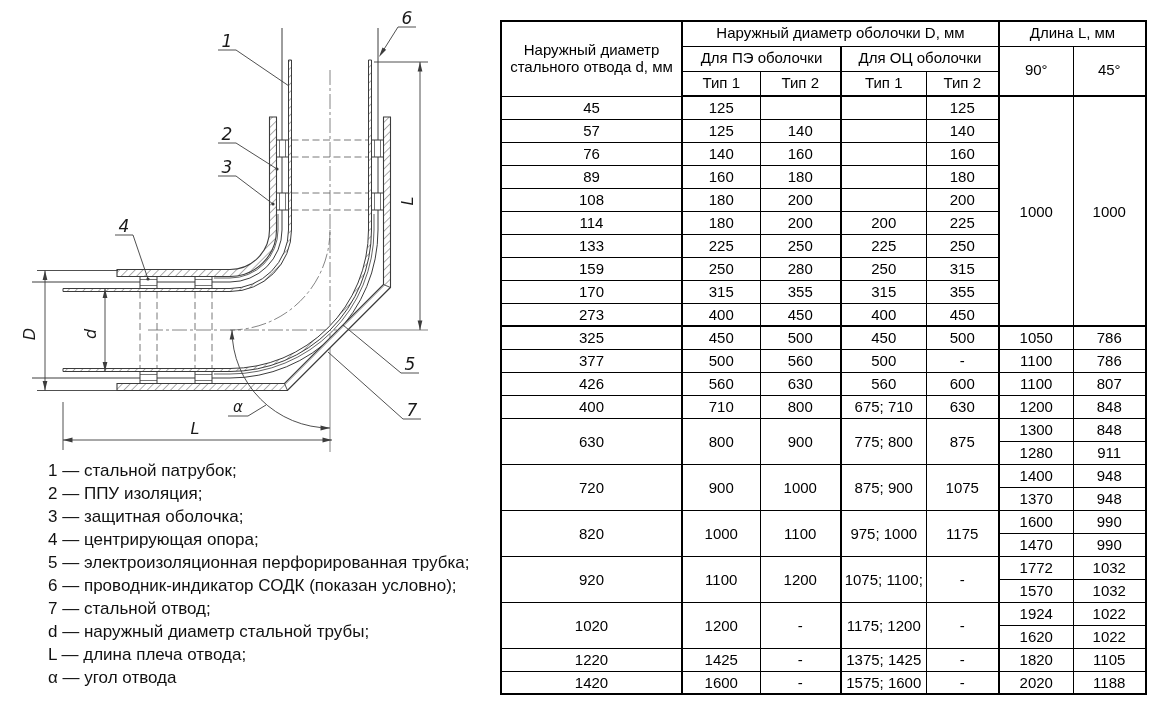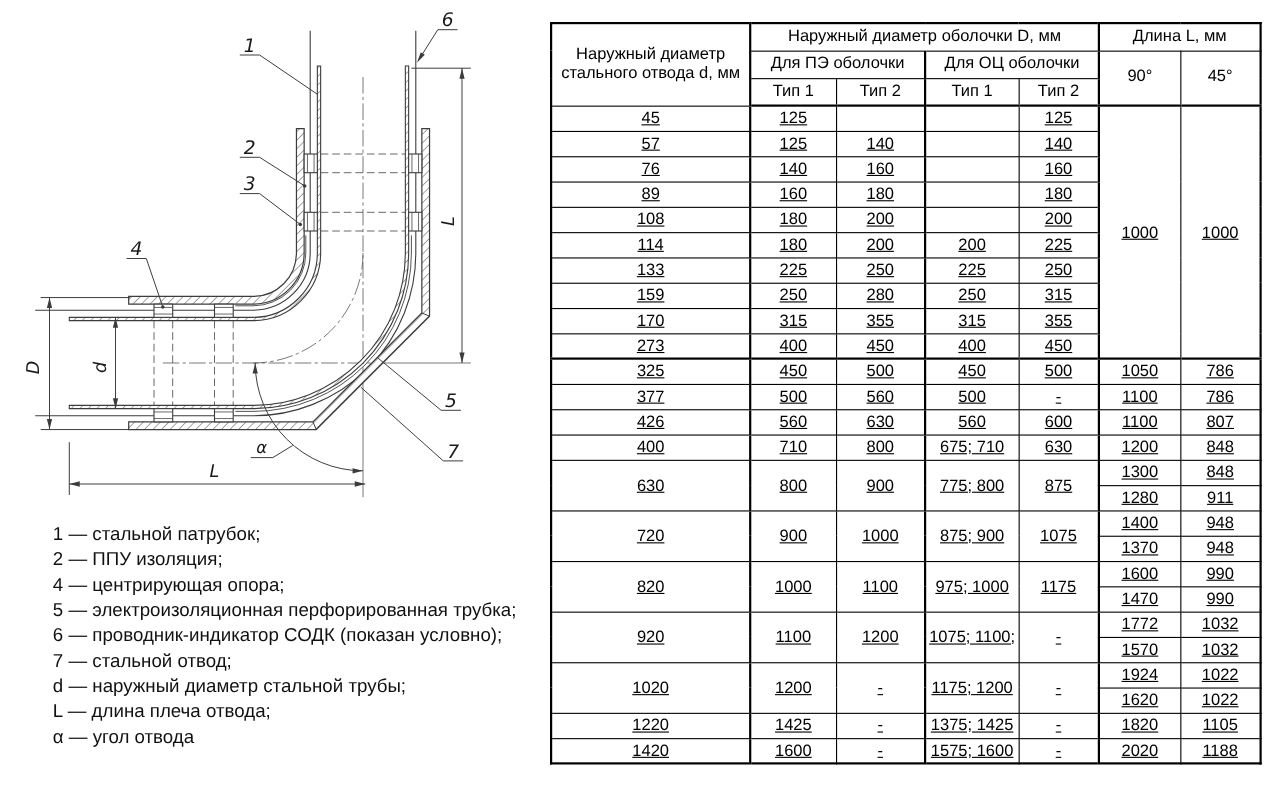--- a/index.html
+++ b/index.html
@@ -1,30 +1,30 @@
 <!DOCTYPE html>
 <html><head>
 <meta charset="utf-8">
 <style>
   html,body{margin:0;padding:0;background:#fff;}
   .page{position:relative;width:1164px;height:718px;background:#fff;overflow:hidden;
         font-family:"Liberation Sans",sans-serif;}
   
   .drawing{position:absolute;left:0;top:0;}
   
-  .legend{position:absolute;left:48px;top:474px;font-size:17px;line-height:23px;
+  .legend{position:absolute;left:48px;top:459px;font-size:17px;line-height:23px;
           color:#111;white-space:nowrap;}
   
   table.spec{position:absolute;left:500px;top:20px;border-collapse:collapse;
              table-layout:fixed;background:#fff;border:2px solid #000;}
   .spec th,.spec td{border:1px solid #000;text-align:center;vertical-align:middle;
                     padding:0 1px;font-size:15px;color:#000;}
   .spec th{font-weight:400;line-height:1.12;}
   .spec thead tr{height:25px;}
-  .spec tbody tr{height:23px;text-decoration:underline;}
+  .spec tbody tr{height:23px;}
   .bR{border-right-width:2px !important;}
   .bB{border-bottom-width:2px !important;}
   .bT{border-top-width:2px !important;}
   svg text{font-family:"DejaVu Sans",sans-serif;font-style:italic;fill:#1a1a1a;}
 </style>
 </head>
 <body>
 
 <div class="page">
 
@@ -154,20 +154,21 @@
       <text x="124" y="232">4</text>
       <text x="410" y="370">5</text>
       <text x="407" y="24">6</text>
       <text x="412" y="416">7</text>
     </g>
   </svg>
 
   <div class="legend">
       <div><span>1</span><span> — </span><span>стальной патрубок;</span></div>
       <div><span>2</span><span> — </span><span>ППУ изоляция;</span></div>
+      <div><span>3</span><span> — </span><span>защитная оболочка;</span></div>
       <div><span>4</span><span> — </span><span>центрирующая опора;</span></div>
       <div><span>5</span><span> — </span><span>электроизоляционная перфорированная трубка;</span></div>
       <div><span>6</span><span> — </span><span>проводник-индикатор СОДК (показан условно);</span></div>
       <div><span>7</span><span> — </span><span>стальной отвод;</span></div>
       <div><span>d</span><span> — </span><span>наружный диаметр стальной трубы;</span></div>
       <div><span>L</span><span> — </span><span>длина плеча отвода;</span></div>
       <div><span>α</span><span> — </span><span>угол отвода</span></div>
     </div>
 
   <table class="spec">

